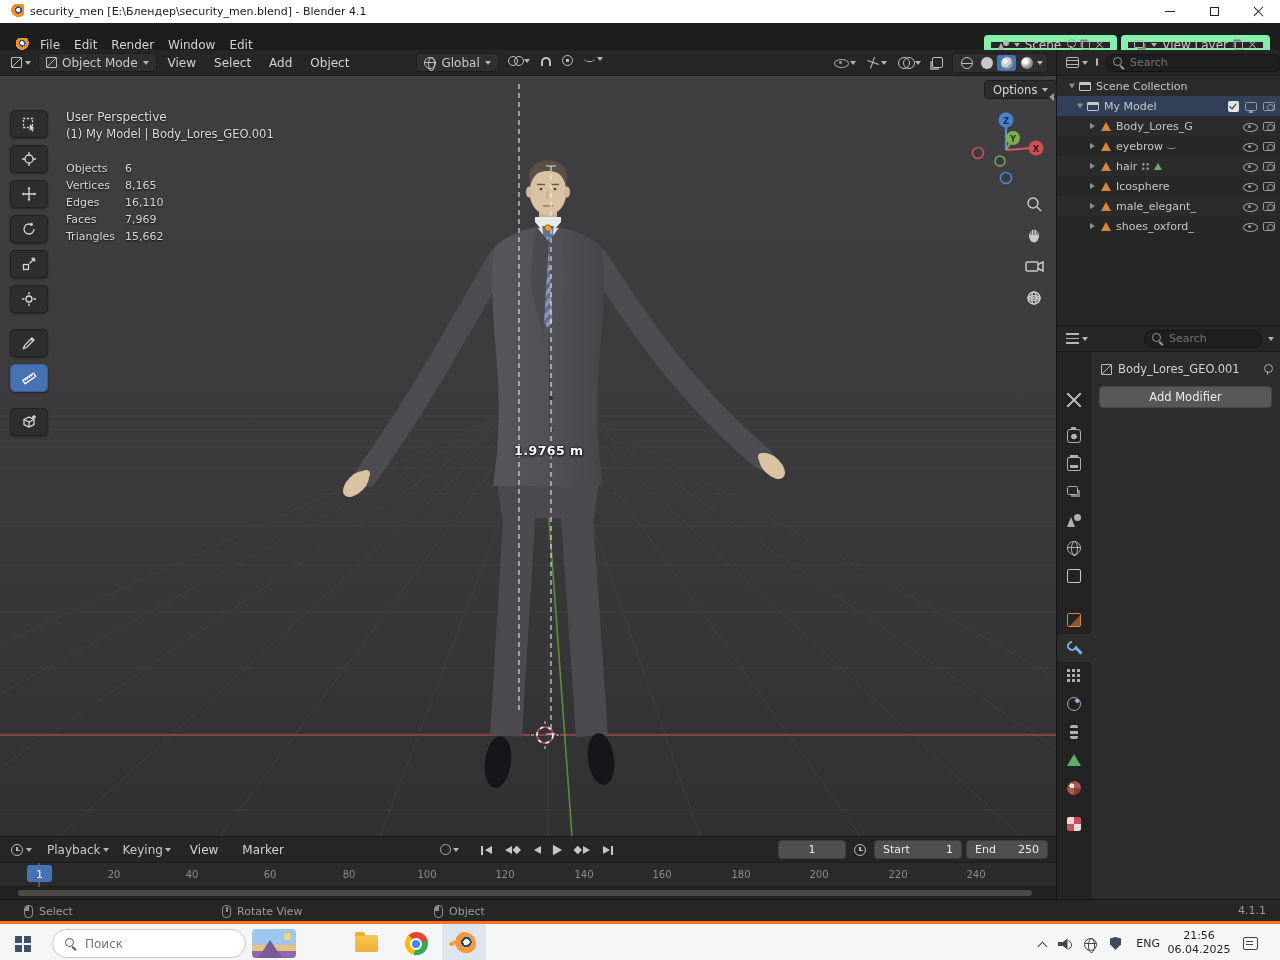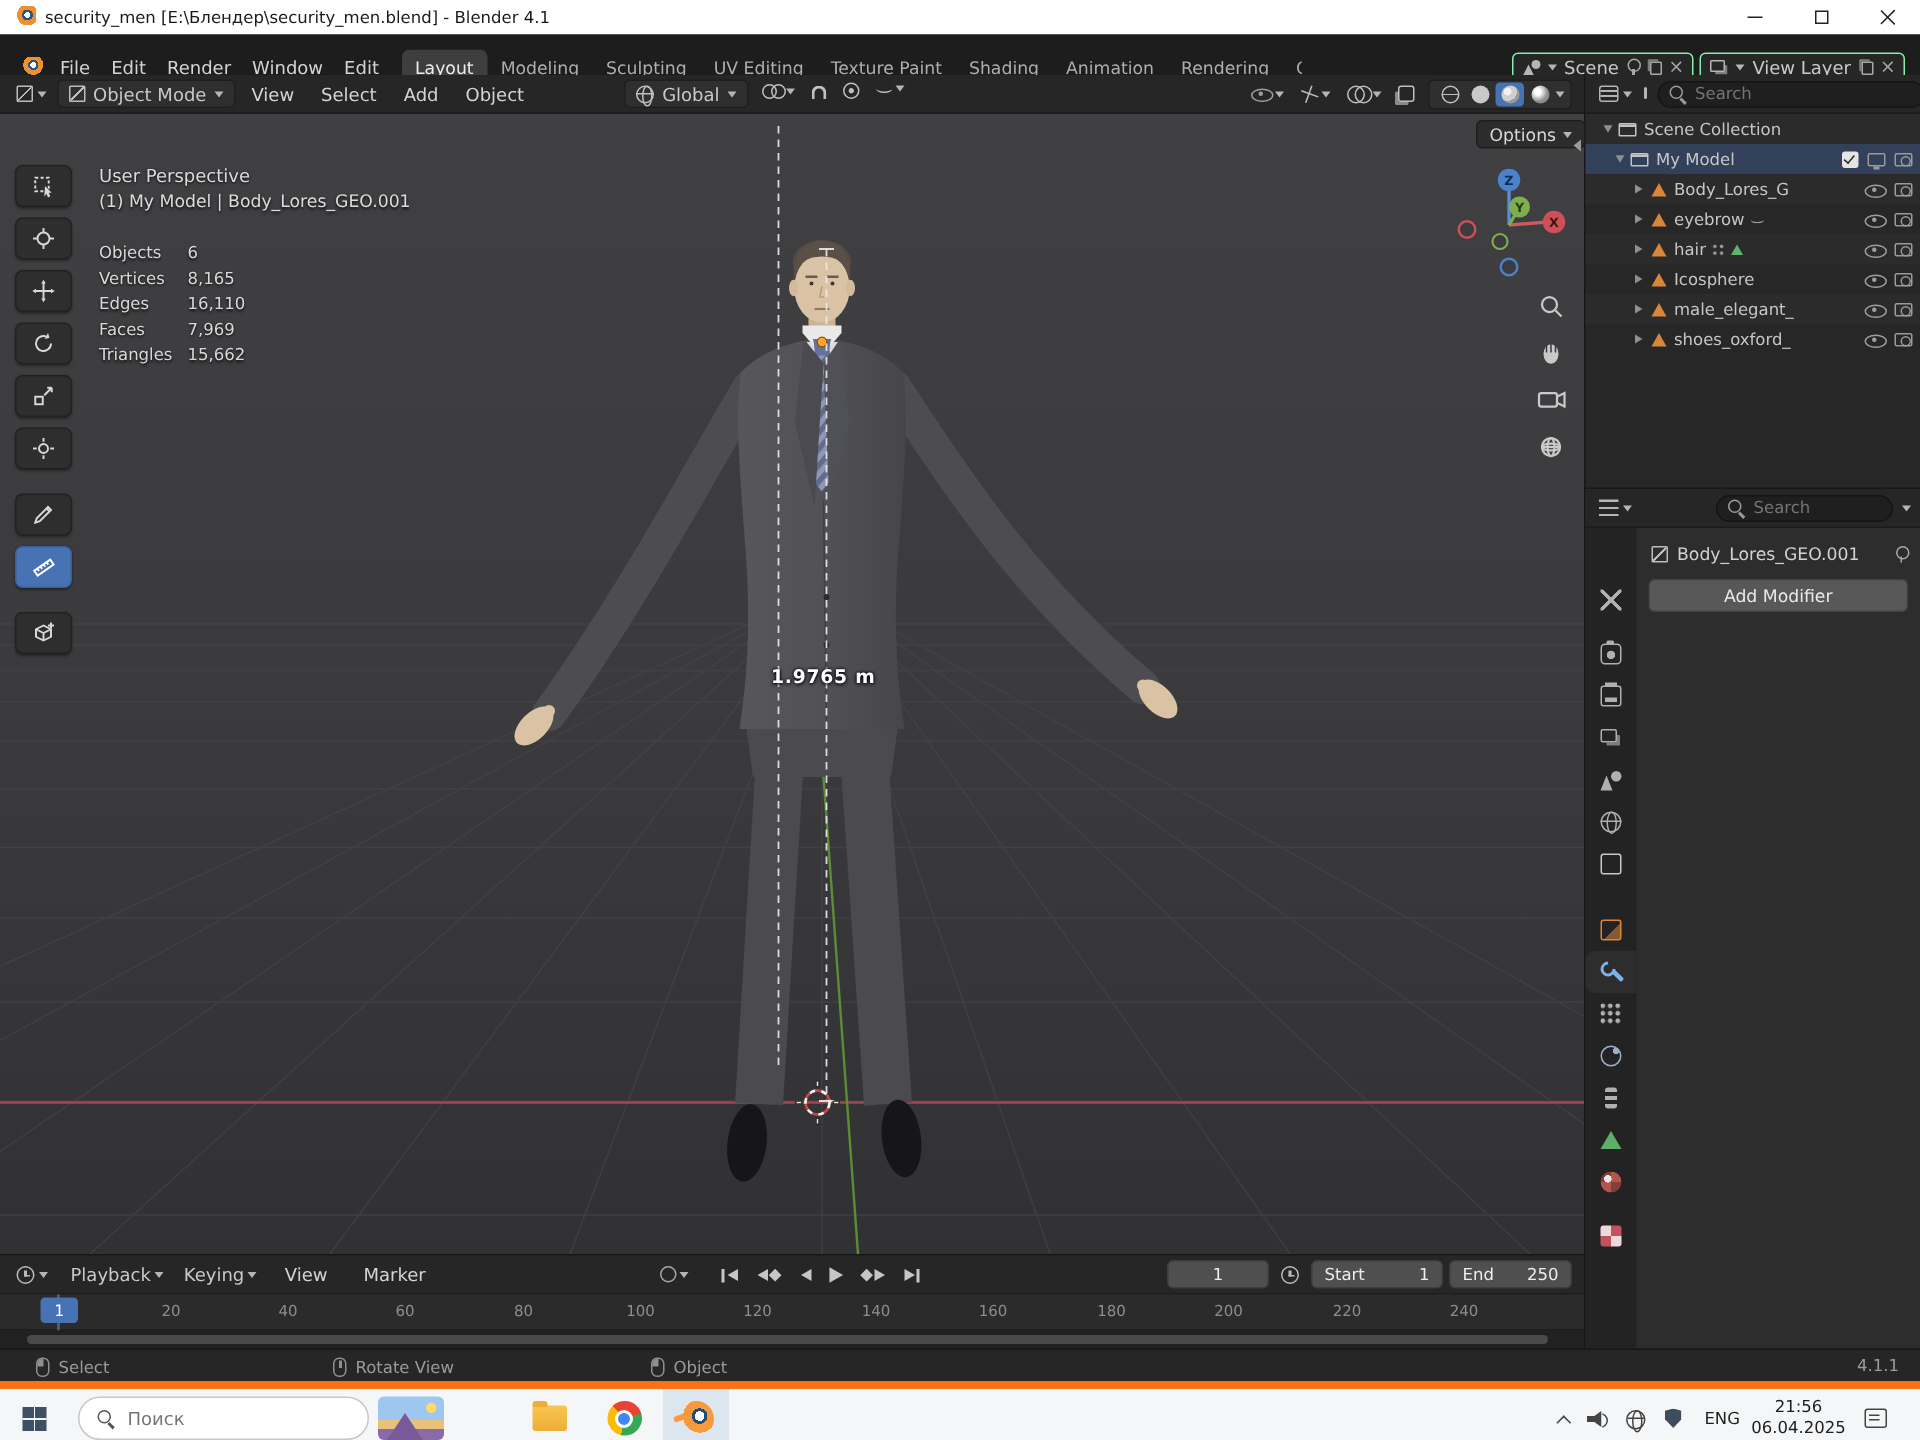--- a/index.html
+++ b/index.html
@@ -19,21 +19,21 @@
   .ic-close::before{transform:rotate(45deg)}.ic-close::after{transform:rotate(-45deg)}
 
   
   .topbar{position:absolute;top:23px;left:0;width:1280px;height:44px;background:#1d1d1d;display:flex;align-items:center;padding:0 6px;border-bottom:1px solid #141414}
   .app-logo{width:19px;height:14px;margin:0 4px;background:radial-gradient(circle at 64% 38%,#fff 0 2px,#265787 2px 3.4px,#ef8f2e 3.4px 6.6px,transparent 6.6px)}
   .menu-item{padding:3px 7px;border-radius:3px;color:#d4d4d4;white-space:nowrap}
   .ws-tabs{display:flex;margin-left:8px;overflow:hidden;max-width:600px}
   .ws-tab{padding:5px 9px;color:#aeaeae;border-radius:5px 5px 0 0;white-space:nowrap;font-size:11.5px}
   .ws-tab.active{background:#3e3e3e;color:#ececec}
   .scene-group{margin-left:auto;display:flex;align-items:center;gap:4px;padding-right:4px}
-  .chip{display:flex;align-items:center;gap:5px;background:#262626;border:1px solid #86efac;border-radius:4px;padding:2px 6px;height:20px;white-space:nowrap}
+  .chip{display:flex;align-items:center;gap:5px;background:#262626;border:7px solid #86efac;border-radius:4px;padding:2px 6px;height:20px;white-space:nowrap}
   .caret{width:0;height:0;border:3.5px solid transparent;border-top:4.5px solid #b5b5b5;transform:translateY(2px)}
   .mi-scene{position:relative;width:12px;height:12px}
   .mi-scene::before{content:"";position:absolute;left:0;bottom:0;border-left:4px solid transparent;border-right:4px solid transparent;border-bottom:8px solid #b5b5b5}
   .mi-scene::after{content:"";position:absolute;right:0;top:1px;width:6px;height:6px;border-radius:50%;background:#b5b5b5}
   .mi-layers{width:10px;height:8px;border:1.2px solid #b5b5b5;border-radius:1px;box-shadow:2.5px 2.5px 0 -1px #808080;margin:-2px 2px 0 0}
   .pin-ic{position:relative;width:9px;height:11px}
   .pin-ic::before{content:"";position:absolute;left:1px;top:0;width:7px;height:7px;border:1.3px solid #a8a8a8;border-radius:50%}
   .pin-ic::after{content:"";position:absolute;left:4px;top:7px;width:1.3px;height:4px;background:#a8a8a8}
   .copy-ic{width:8px;height:9px;border:1.2px solid #a8a8a8;border-radius:1px;box-shadow:-2px -2px 0 -0.5px #7d7d7d;margin:2px 0 0 2px}
   .x-ic{position:relative;width:9px;height:9px}
@@ -184,21 +184,21 @@
 
   
   .statusbar{position:absolute;left:0;top:899px;width:1280px;height:22px;background:#262626;border-top:1px solid #161616;font-size:11px;color:#9b9b9b}
   .sb-item{position:absolute;top:0;height:22px;display:flex;align-items:center;gap:6px}
   .mouse{position:relative;width:9px;height:13px;border:1px solid #8f8f8f;border-radius:4px;display:inline-block}
   .mouse.l::before{content:"";position:absolute;left:0;top:0;width:4px;height:5.5px;background:#8f8f8f;border-radius:3px 0 0 0}
   .mouse.m::before{content:"";position:absolute;left:2.8px;top:1px;width:2.2px;height:5px;background:#8f8f8f}
   .sb-version{position:absolute;right:14px;top:4px}
 
   
-  .taskbar{position:absolute;left:0;top:921px;width:1280px;height:39px;background:#f5f6f7;border-top:5px solid #f97316;color:#1f1f1f}
+  .taskbar{position:absolute;left:0;top:921px;width:1280px;height:39px;background:#f5f6f7;border-top:3px solid #f97316;color:#1f1f1f}
   .tb-start{position:absolute;left:0;top:0;width:46px;height:39px;display:flex;align-items:center;justify-content:center}
   .winlogo{width:16px;height:16px;background:linear-gradient(to right,transparent 46%,#f5f6f7 46% 54%,transparent 54%),linear-gradient(to bottom,transparent 46%,#f5f6f7 46% 54%,transparent 54%),#3d5166}
   .tb-search{position:absolute;left:52px;top:5px;width:194px;height:29px;background:#fff;border:1px solid #c6c8ca;border-radius:15px;display:flex;align-items:center;gap:8px;padding:0 12px}
   .tb-search input{flex:1;min-width:0;border:none;outline:none;background:none;font-size:12px;color:#444;font-family:inherit}
   .tb-app{position:absolute;top:0;height:39px;width:44px;display:flex;align-items:center;justify-content:center}
   .tb-app.active-app{background:#dde6ee;box-shadow:inset 0 -2.5px 0 #1579c8}
   .wimg{position:relative;width:44px;height:29px;border-radius:4px;overflow:hidden;background:linear-gradient(180deg,#9ec7ef 0 55%,#e8c27a 55% 75%,#8a6aa8 75%)}
   .wmtn{position:absolute;left:6px;bottom:0;width:0;height:0;border-left:12px solid transparent;border-right:12px solid transparent;border-bottom:18px solid #7a5a98}
   .wsun{position:absolute;right:5px;top:4px;width:7px;height:7px;border-radius:50%;background:#ffd86a}
   .folder{position:relative;width:23px;height:17px;background:linear-gradient(#f9c64f,#eead3a);border-radius:2px}
@@ -242,31 +242,20 @@
     </div>
   </div>
 
   <div class="topbar">
     <span class="app-logo"></span>
     <span class="menu-item">File</span>
     <span class="menu-item">Edit</span>
     <span class="menu-item">Render</span>
     <span class="menu-item">Window</span>
     <span class="menu-item">Edit</span>
-    <div class="ws-tabs">
-      <span class="ws-tab active">Layout</span>
-      <span class="ws-tab">Modeling</span>
-      <span class="ws-tab">Sculpting</span>
-      <span class="ws-tab">UV Editing</span>
-      <span class="ws-tab">Texture Paint</span>
-      <span class="ws-tab">Shading</span>
-      <span class="ws-tab">Animation</span>
-      <span class="ws-tab">Rendering</span>
-      <span class="ws-tab">Compos</span>
-    </div>
     <div class="scene-group">
       <div class="chip">
         <span class="mi-scene"></span>
         <span class="caret"></span>
         <span>Scene</span>
         <span class="pin-ic"></span>
         <span class="copy-ic"></span>
         <span class="x-ic"></span>
       </div>
       <div class="chip">

